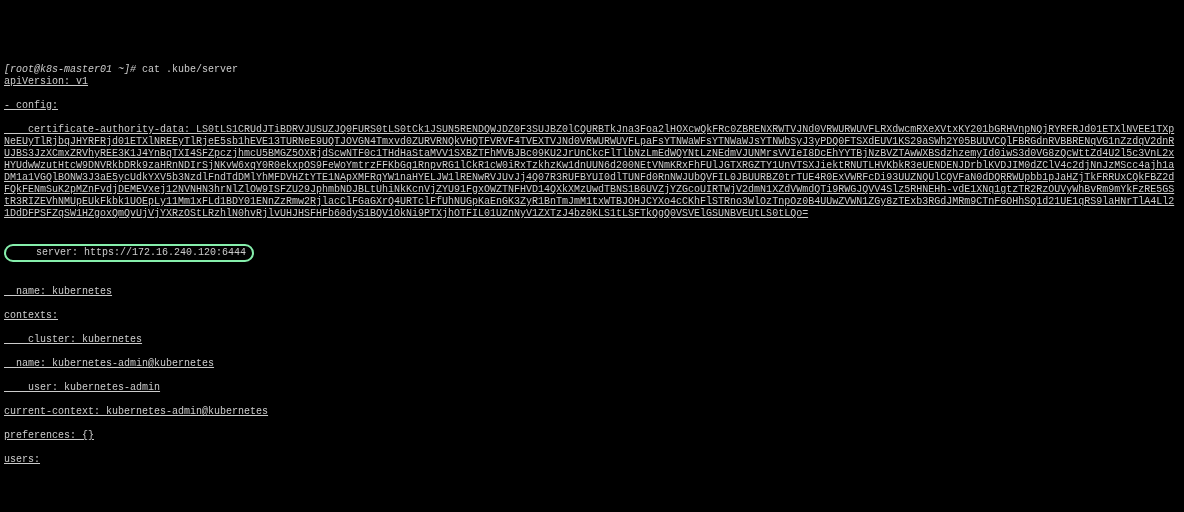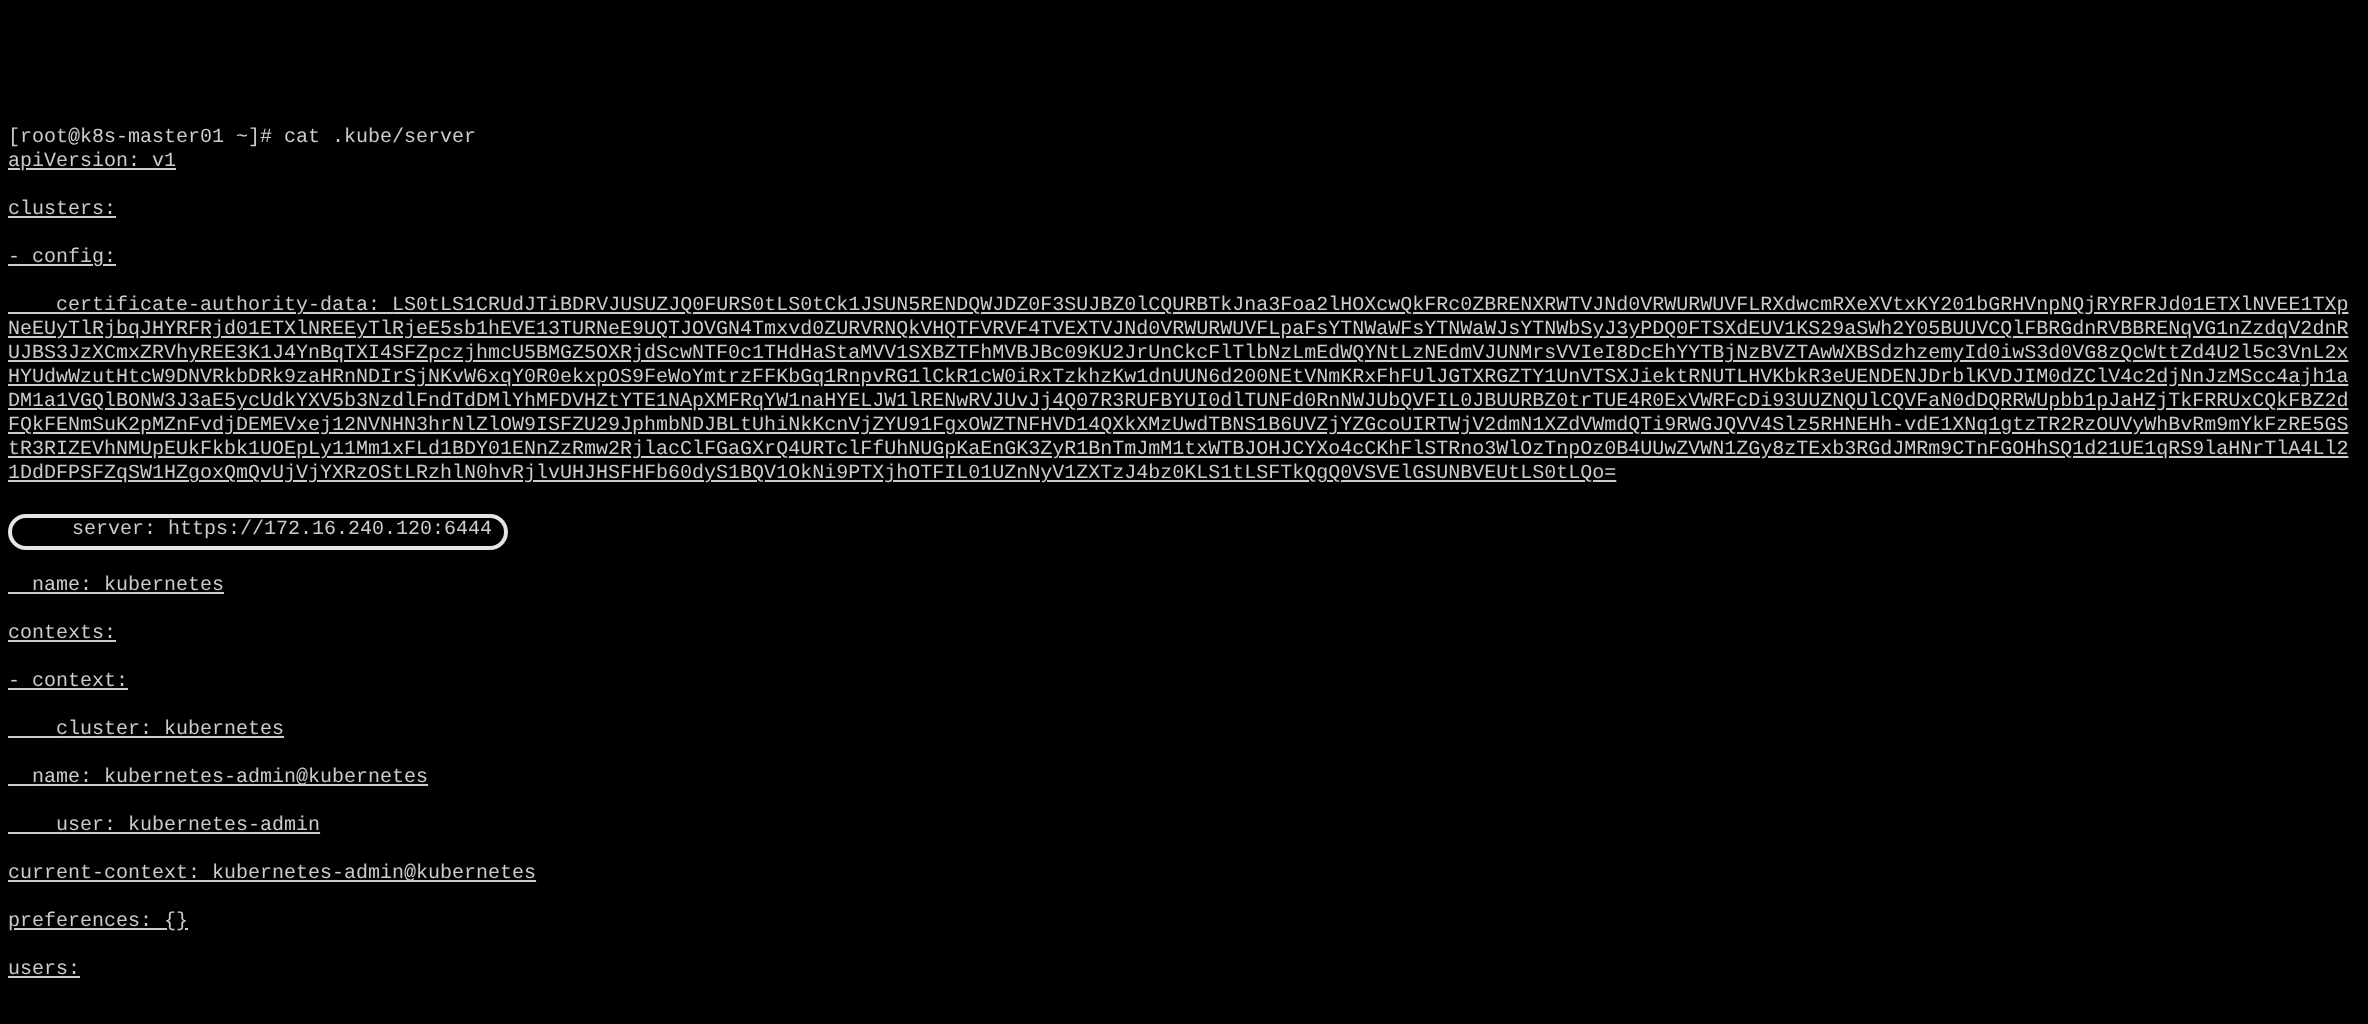--- a/index.html
+++ b/index.html
@@ -14,54 +14,53 @@
       font-size: 10px;
       line-height: 1.2;
       padding: 4px;
       width: 1184px;
       height: 512px;
       overflow: hidden;
       white-space: pre;
     }
     .prompt {
       color: #cccccc;
+      font-style: italic;
     }
     .terminal-line {
       word-break: break-all;
       white-space: pre-wrap;
       overflow-wrap: break-word;
       text-decoration: underline;
     }
     .highlighted {
-      border: 2px solid #e5e5e5;
+      border: 2px solid #86efac;
       border-radius: 10px;
       padding: 1px 6px;
       display: inline-block;
-      margin: 1px 0;
+      margin: 12px 0;
     }
     .long-data {
       word-break: break-all;
       overflow-wrap: anywhere;
     }
   </style>
 </head>
 <body>
 
 
 
 <div>
 <span class="prompt"><span>[root@k8s-master01 ~]# </span></span><span>cat .kube/server</span>
 <div class="terminal-line">apiVersion: v1</div>
-<div class="terminal-line">clusters:</div>
 <div class="terminal-line">- config:</div>
 <div class="terminal-line long-data"><span>    certificate-authority-data: </span><span>LS0tLS1CRUdJTiBDRVJUSUZJQ0FURS0tLS0tCk1JSUN5RENDQWJDZ0F3SUJBZ0lCQURBTkJna3Foa2lHOXcwQkFRc0ZBRENXRWTVJNd0VRWURWUVFLRXdwcmRXeXVtxKY201bGRHVnpNQjRYRFRJd01ETXlNVEE1TXpNeEUyTlRjbqJHYRFRjd01ETXlNREEyTlRjeE5sb1hEVE13TURNeE9UQTJOVGN4Tmxvd0ZURVRNQkVHQTFVRVF4TVEXTVJNd0VRWURWUVFLpaFsYTNWaWFsYTNWaWJsYTNWbSyJ3yPDQ0FTSXdEUV1KS29aSWh2Y05BUUVCQlFBRGdnRVBBRENqVG1nZzdqV2dnRUJBS3JzXCmxZRVhyREE3K1J4YnBqTXI4SFZpczjhmcU5BMGZ5OXRjdScwNTF0c1THdHaStaMVV1SXBZTFhMVBJBc09KU2JrUnCkcFlTlbNzLmEdWQYNtLzNEdmVJUNMrsVVIeI8DcEhYYTBjNzBVZTAwWXBSdzhzemyId0iwS3d0VG8zQcWttZd4U2l5c3VnL2xHYUdwWzutHtcW9DNVRkbDRk9zaHRnNDIrSjNKvW6xqY0R0ekxpOS9FeWoYmtrzFFKbGq1RnpvRG1lCkR1cW0iRxTzkhzKw1dnUUN6d200NEtVNmKRxFhFUlJGTXRGZTY1UnVTSXJiektRNUTLHVKbkR3eUENDENJDrblKVDJIM0dZClV4c2djNnJzMScc4ajh1aDM1a1VGQlBONW3J3aE5ycUdkYXV5b3NzdlFndTdDMlYhMFDVHZtYTE1NApXMFRqYW1naHYELJW1lRENwRVJUvJj4Q07R3RUFBYUI0dlTUNFd0RnNWJUbQVFIL0JBUURBZ0trTUE4R0ExVWRFcDi93UUZNQUlCQVFaN0dDQRRWUpbb1pJaHZjTkFRRUxCQkFBZ2dFQkFENmSuK2pMZnFvdjDEMEVxej12NVNHN3hrNlZlOW9ISFZU29JphmbNDJBLtUhiNkKcnVjZYU91FgxOWZTNFHVD14QXkXMzUwdTBNS1B6UVZjYZGcoUIRTWjV2dmN1XZdVWmdQTi9RWGJQVV4Slz5RHNEHh-vdE1XNq1gtzTR2RzOUVyWhBvRm9mYkFzRE5GStR3RIZEVhNMUpEUkFkbk1UOEpLy11Mm1xFLd1BDY01ENnZzRmw2RjlacClFGaGXrQ4URTclFfUhNUGpKaEnGK3ZyR1BnTmJmM1txWTBJOHJCYXo4cCKhFlSTRno3WlOzTnpOz0B4UUwZVWN1ZGy8zTExb3RGdJMRm9CTnFGOHhSQ1d21UE1qRS9laHNrTlA4Ll21DdDFPSFZqSW1HZgoxQmQvUjVjYXRzOStLRzhlN0hvRjlvUHJHSFHFb60dyS1BQV1OkNi9PTXjhOTFIL01UZnNyV1ZXTzJ4bz0KLS1tLSFTkQgQ0VSVElGSUNBVEUtLS0tLQo=</span></div>
 <div><span class="highlighted"><span>    server: </span><span>https://172.16.240.120:6444</span></span></div>
 <div class="terminal-line">  name: kubernetes</div>
 <div class="terminal-line">contexts:</div>
-<div class="terminal-line">- context:</div>
 <div class="terminal-line">    cluster: kubernetes</div>
 <div class="terminal-line">  name: kubernetes-admin@kubernetes</div>
 <div class="terminal-line">    user: kubernetes-admin</div>
 <div class="terminal-line">current-context: kubernetes-admin@kubernetes</div>
 <div class="terminal-line">preferences: {}</div>
 <div class="terminal-line">users:</div>
 
 
 
 

